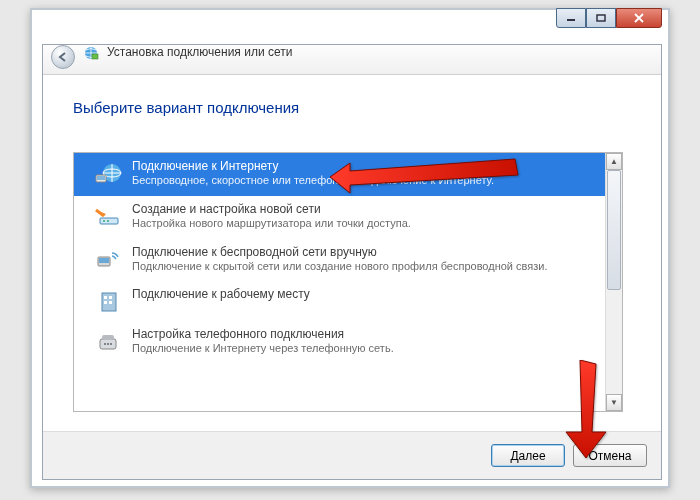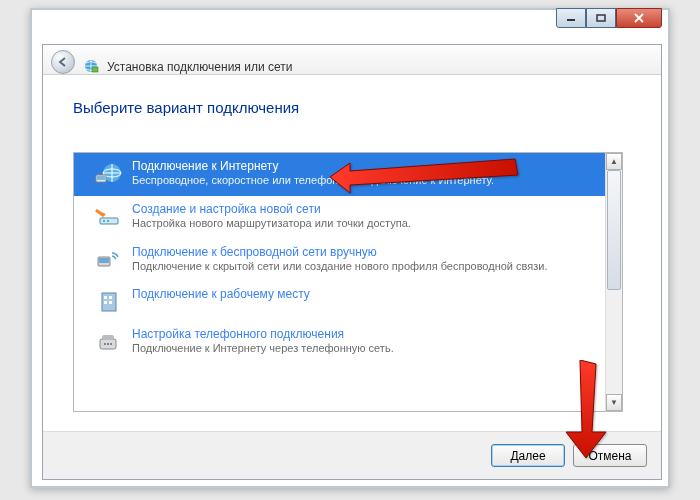--- a/index.html
+++ b/index.html
@@ -7,41 +7,41 @@
   
   .outer-frame { position: absolute; left: 30px; top: 8px; width: 640px; height: 480px; background: #fff; border: 2px solid #bfc7d0; box-shadow: 0 2px 8px rgba(0,0,0,.25); }
   .blur-bg { position: absolute; left: 32px; top: 10px; width: 636px; height: 32px; background: linear-gradient(#dde6ef,#c8d5e2); filter: blur(1px); opacity: .6; }
   
   .titlebar-btns { position: absolute; right: 6px; top: -2px; display: flex; gap: 0; z-index: 5; }
   .tbtn { width: 30px; height: 20px; border: 1px solid #4a6a8a; background: linear-gradient(#e8eef5,#c6d4e3); display: flex; align-items: center; justify-content: center; font-size: 10px; color: #334; }
   .tbtn.min { border-radius: 0 0 0 3px; }
   .tbtn.close { width: 46px; background: linear-gradient(#e98a7a,#c84532); color: #fff; border-color: #8a2f20; border-radius: 0 0 3px 0; font-weight: bold; }
   
   .wizard { position: absolute; left: 10px; top: 34px; width: 620px; height: 436px; background: #fff; border: 1px solid #9aa5b1; }
-  .wiz-header { height: 30px; background: linear-gradient(#fdfdfd,#f0f0f0); border-bottom: 1px solid #d0d0d0; display: flex; align-items: flex-end; padding: 0 8px; gap: 8px; }
+  .wiz-header { height: 30px; background: linear-gradient(#fdfdfd,#f0f0f0); border-bottom: 1px solid #d0d0d0; display: flex; align-items: flex-start; padding: 0 8px; gap: 8px; }
   .back-btn { width: 24px; height: 24px; border-radius: 50%; background: radial-gradient(circle at 35% 30%, #fff, #d3dbe4 55%, #b0bac5); border: 1px solid #98a4b0; display: flex; align-items: center; justify-content: center; color: #5a6a7a; font-size: 13px; }
   .hdr-icon { width: 16px; height: 16px; }
   .hdr-title { font-size: 12px; color: #333; }
   
   .wiz-body { padding: 24px 30px 0 30px; }
   .body-title { font-size: 15px; color: #003399; font-weight: 400; margin-bottom: 36px; }
   
   .list-box { border: 1px solid #b8b8b8; width: 550px; height: 260px; position: relative; background: #fff; }
   .list-scroll { position: absolute; right: 0; top: 0; width: 17px; height: 100%; background: #f0f0f0; border-left: 1px solid #dcdcdc; }
   .scroll-btn { height: 17px; background: linear-gradient(#fefefe,#e2e2e2); border: 1px solid #b0b0b0; display: flex; align-items: center; justify-content: center; font-size: 8px; color: #555; }
   .scroll-thumb { position: absolute; top: 17px; width: calc(100% - 2px); left: 1px; height: 120px; background: linear-gradient(#f4f6f9,#d7dde5); border: 1px solid #aab3bd; border-radius: 2px; }
   
   .opts { position: absolute; left: 0; top: 0; right: 17px; bottom: 0; overflow: hidden; }
   .opt { display: flex; align-items: flex-start; gap: 10px; padding: 6px 10px 8px 20px; cursor: pointer; }
   .opt.selected { background: #2b7de1; }
   .opt.selected .opt-title { color: #fff; font-weight: 400; }
   .opt.selected .opt-desc { color: #eaf2fc; }
   .opt-icon { width: 28px; height: 24px; flex-shrink: 0; margin-top: 2px; }
   .opt-text { flex: 1; }
-  .opt-title { font-size: 12px; color: #3b82f6; line-height: 1.25; }
+  .opt-title { font-size: 12px; color: #404040; line-height: 1.25; }
   .opt-desc { font-size: 11px; color: #6b6b6b; line-height: 1.25; }
   
   .wiz-footer { position: absolute; bottom: 0; left: 0; right: 0; height: 48px; background: #f0f0f0; border-top: 1px solid #dcdcdc; display: flex; justify-content: flex-end; align-items: center; padding: 0 14px; gap: 8px; }
   .btn { min-width: 74px; height: 23px; font-size: 12px; background: linear-gradient(#fdfdfd,#e6e6e6); border: 1px solid #8a8a8a; border-radius: 3px; padding: 0 12px; cursor: pointer; }
   .btn.default { border: 1px solid #3c7fb1; box-shadow: 0 0 0 1px #a7d1f0 inset; }
   
   .arrow { position: absolute; pointer-events: none; z-index: 10; }
   .arrow svg { filter: drop-shadow(1px 1px 1px rgba(0,0,0,.3)); }
 </style>
 </head>

